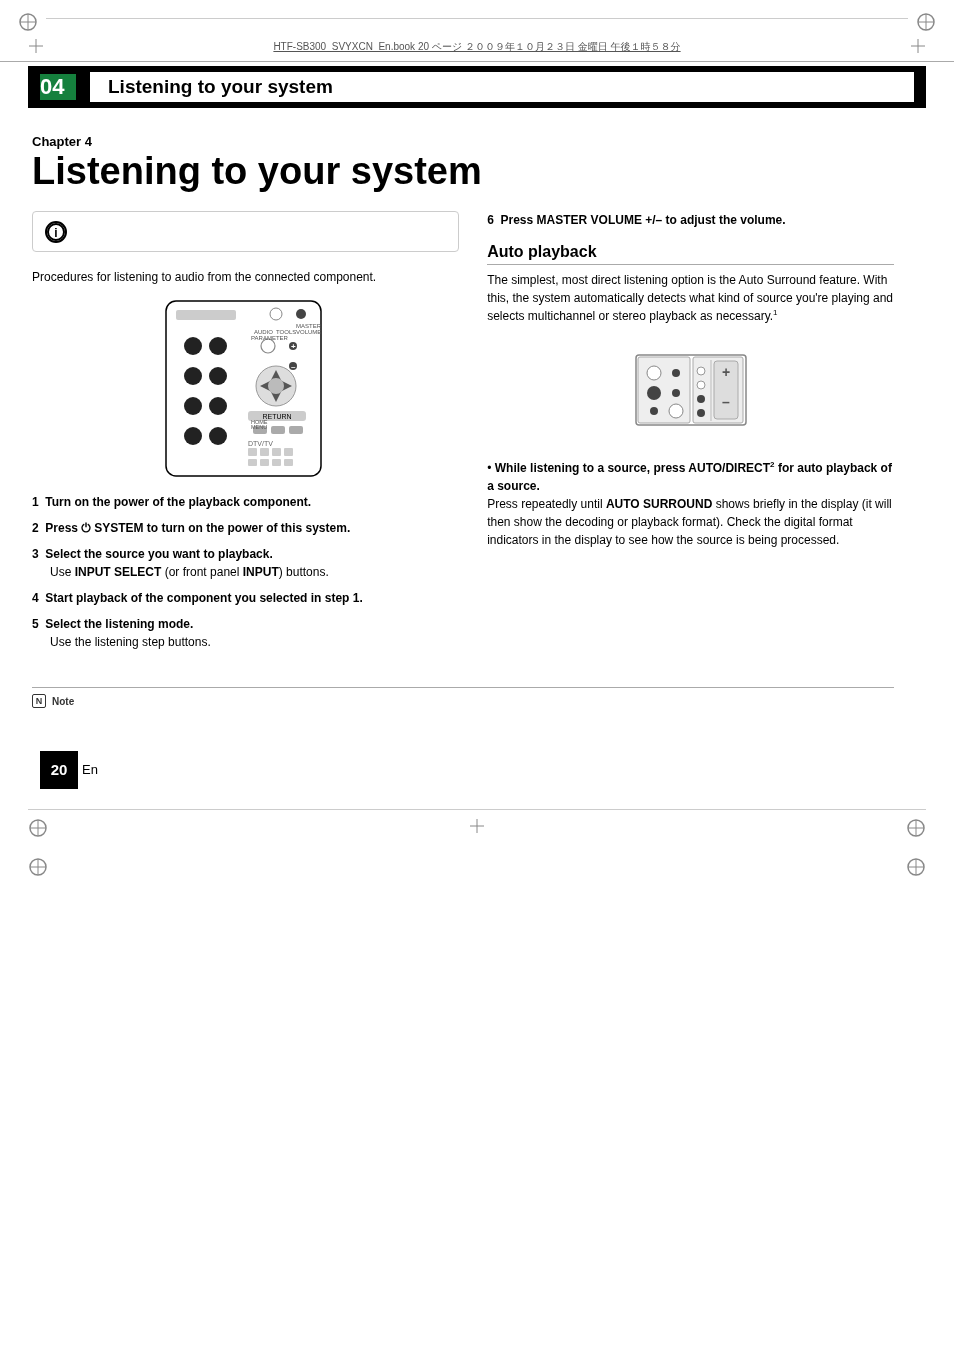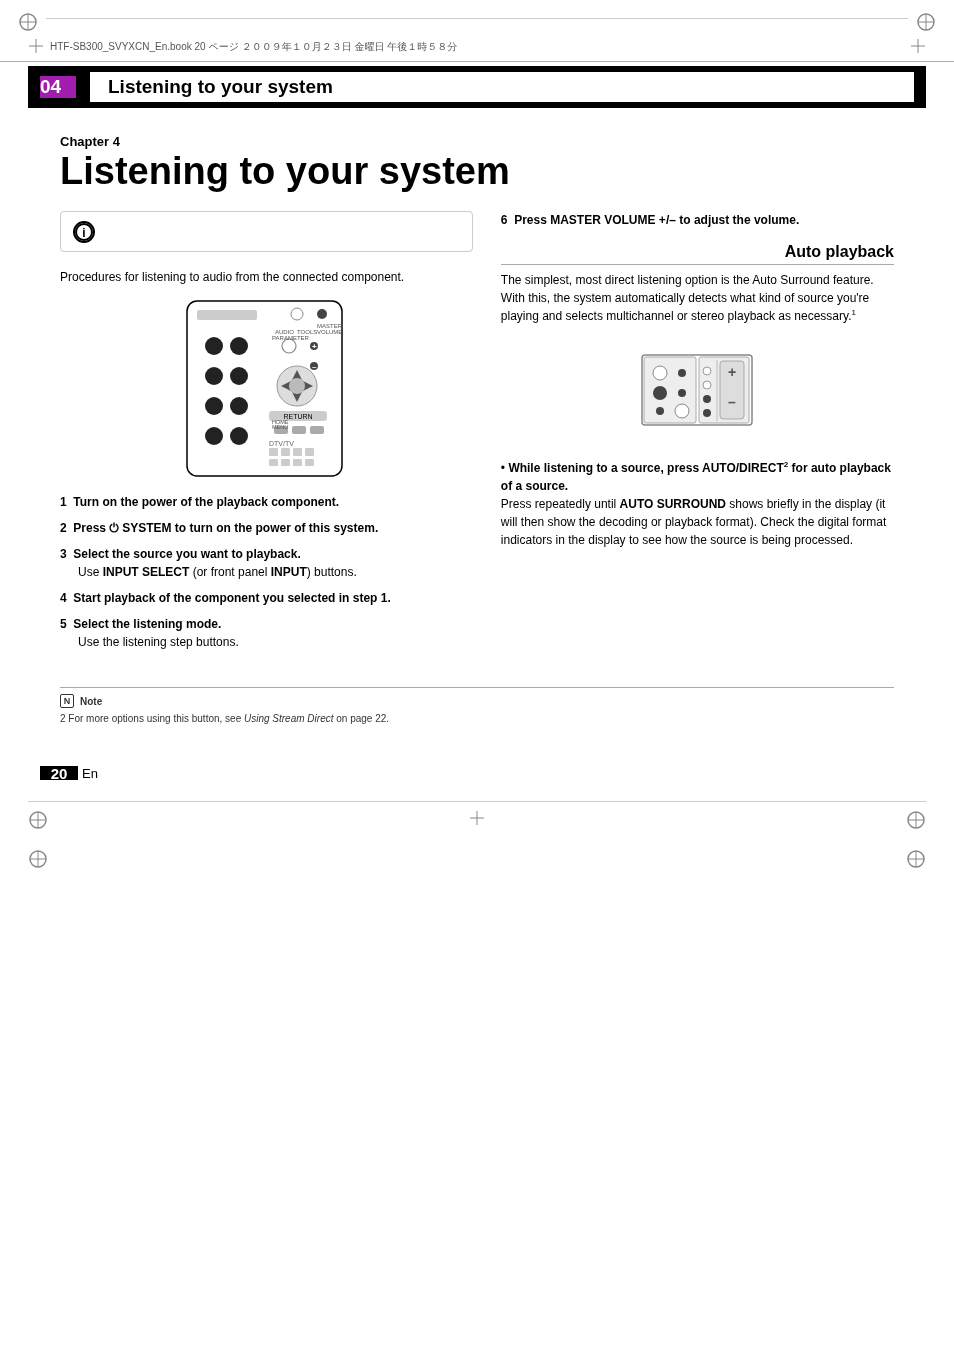--- a/index.html
+++ b/index.html
@@ -32,39 +32,39 @@
       display: flex;
       align-items: center;
       background: #000;
       color: #fff;
       height: 42px;
       margin: 0 28px;
       padding: 0 12px;
       margin-top: 4px;
     }
     .chapter-num {
-      background: #a21caf;
+      background: #15803d;
       color: #fff;
-      font-size: 19px;
+      font-size: 22px;
       font-weight: bold;
       margin-right: 14px;
       min-width: 36px;
     }
     .chapter-title-band {
       background: #fff;
       color: #000;
       font-size: 19px;
       font-weight: bold;
       padding: 4px 18px;
       flex: 1;
     }
 
     
     .page-content {
-      padding: 18px 60px 24px 60px;
+      padding: 18px 60px 24px 32px;
     }
 
     
     .chapter-label {
       font-size: 13px;
       font-weight: bold;
       margin-bottom: 2px;
       margin-top: 8px;
     }
     .chapter-big-title {
@@ -122,21 +122,20 @@
       line-height: 1.4;
     }
 
     
     .section-heading {
       font-size: 16px;
       font-weight: bold;
       border-bottom: 1.5px solid #aaa;
       padding-bottom: 3px;
       margin-bottom: 6px;
-      text-align: right;
     }
 
     
     .body-text {
       font-size: 12px;
       line-height: 1.5;
       margin-bottom: 8px;
     }
 
     
@@ -219,21 +218,21 @@
       padding: 0 40px;
       margin-top: 16px;
       position: relative;
     }
     .page-num-box {
       background: #000;
       color: #fff;
       font-size: 15px;
       font-weight: bold;
       width: 38px;
-      height: 14px;
+      height: 38px;
       display: flex;
       align-items: center;
       justify-content: center;
     }
     .page-lang {
       font-size: 13px;
       margin-left: 4px;
     }
 
     sup { font-size: 8px; vertical-align: super; }
@@ -260,21 +259,21 @@
   <div style="position:absolute; left:46px; top:8px; right:46px; height:1px; background:#ccc;"></div>
 </div>
 
 <div class="file-info-bar">
   <div style="position:absolute; left:28px; top:6px;">
     <svg class="crosshair-svg" viewBox="0 0 16 16">
         <line x1="8" y1="1" x2="8" y2="15" stroke="#888" stroke-width="1"></line>
         <line x1="1" y1="8" x2="15" y2="8" stroke="#888" stroke-width="1"></line>
       </svg>
   </div>
-  <span style="flex:1; font-size:10px;">HTF-SB300_SVYXCN_En.book   20 ページ   ２００９年１０月２３日   金曜日   午後１時５８分</span>
+  <span style="flex:1; text-align:center; font-size:10px;text-decoration:underline;">HTF-SB300_SVYXCN_En.book   20 ページ   ２００９年１０月２３日   金曜日   午後１時５８分</span>
   <div style="position:absolute; right:28px; top:6px;">
     <svg class="crosshair-svg" viewBox="0 0 16 16">
         <line x1="8" y1="1" x2="8" y2="15" stroke="#888" stroke-width="1"></line>
         <line x1="1" y1="8" x2="15" y2="8" stroke="#888" stroke-width="1"></line>
       </svg>
   </div>
 </div>
 
 <div class="chapter-header">
   <span class="chapter-num">04</span>
@@ -431,21 +430,20 @@
         </div>
       </div>
     </div>
   </div>
 
   <div class="note-section">
     <div class="note-header">
       <div class="note-icon">N</div>
       <span>Note</span>
     </div>
-    <div>2 For more options using this button, see <em>Using Stream Direct</em> on page 22.</div>
   </div>
 </div>
 
 <div class="page-footer">
   <div class="page-num-box">20</div>
   <span class="page-lang">En</span>
 </div>
 
 <div style="position:relative; margin-top:20px; padding:0 28px;">
   <div style="border-top: 1px solid #ccc; display:flex; justify-content:space-between; padding-top:8px;">

